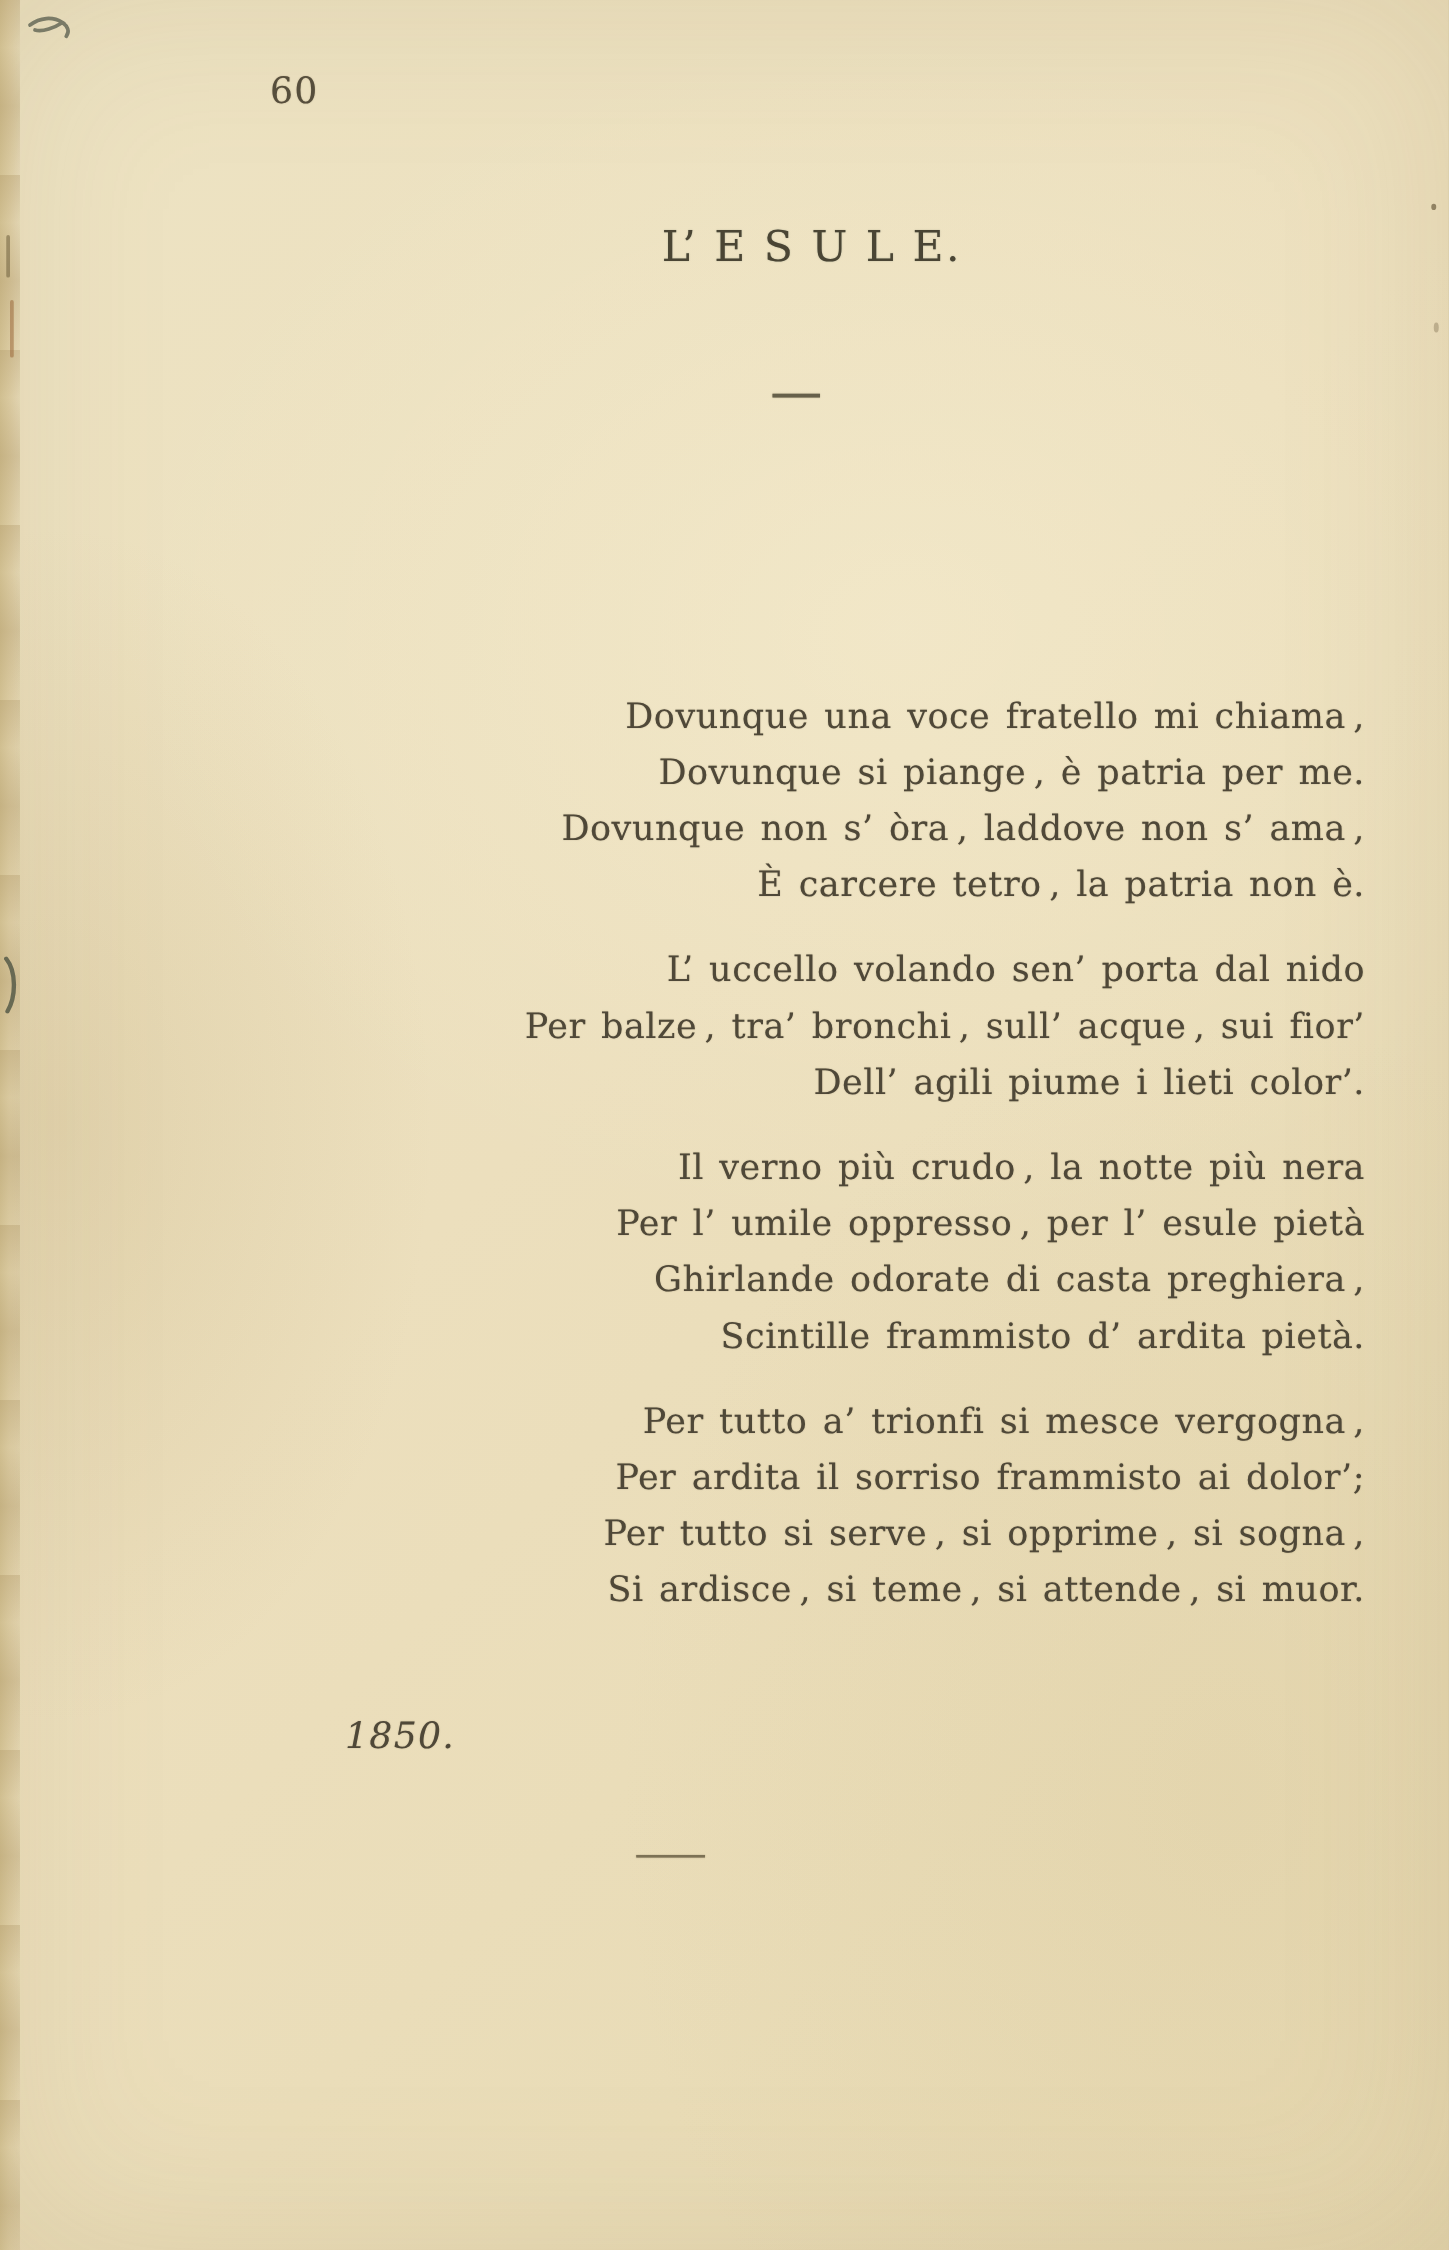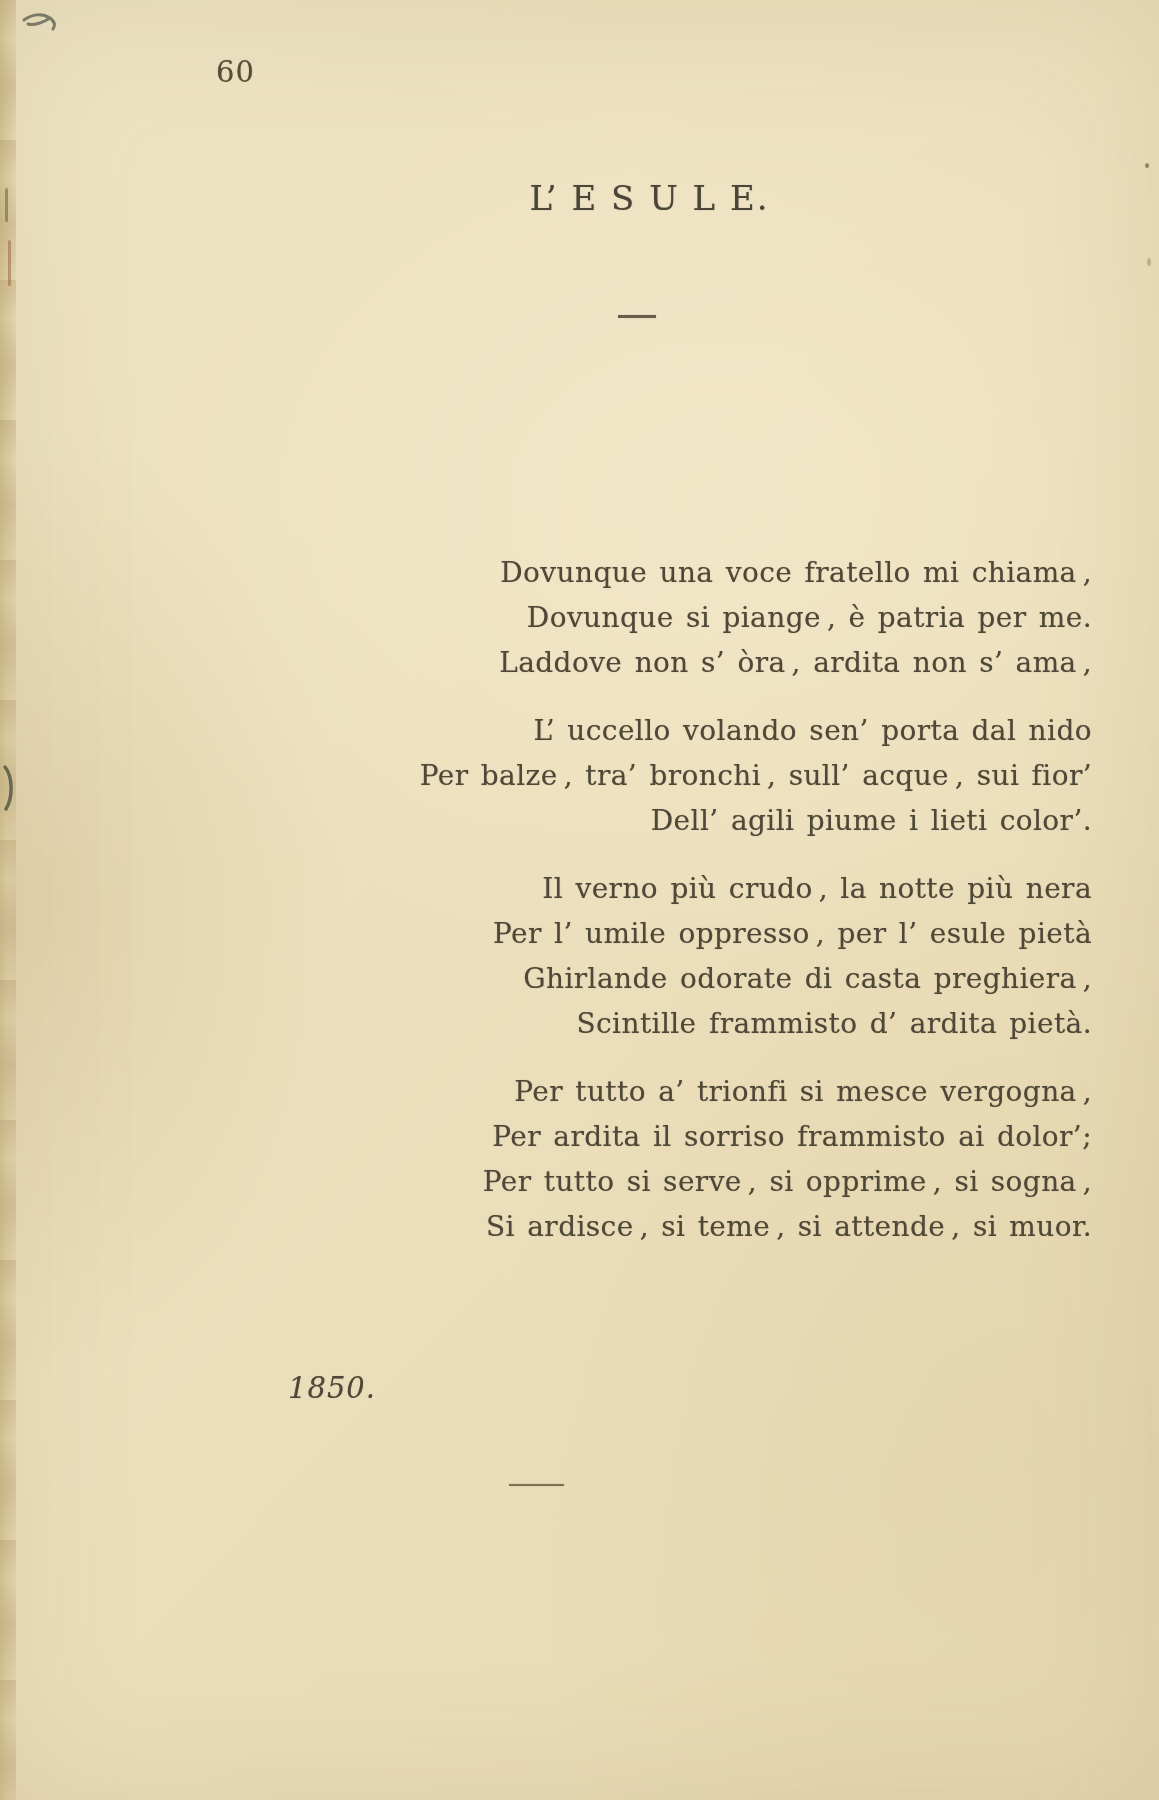--- a/index.html
+++ b/index.html
@@ -81,21 +81,21 @@
     letter-spacing: 0.4px;
     word-spacing: 3px;
     text-shadow: 0 0 1px rgba(85,75,50,0.42);
   }
   .stanza { margin: 0 0 23px 0; text-align: right; }
   .stanza:last-child { margin-bottom: 14px; }
   .line { white-space: nowrap; }
   .line.indent { padding-left: 40px; }
   .poem-date {
     position: absolute;
-    left: 288px; top: 1366px;
+    left: 276px; top: 1366px;
     font-size: 29px;
     font-style: italic;
     line-height: 45px;
     letter-spacing: 1px;
     text-shadow: 0 0 1px rgba(85,75,50,0.42);
   }
   .footer-dash {
     position: absolute;
     left: 509px; top: 1484px;
     width: 55px; height: 2px;
@@ -127,21 +127,22 @@
   <div class="page-number">60</div>
 
   <h1 class="title">L’ E S U L E.</h1>
 
   <div class="title-dash"></div>
 
   <div class="poem">
     <div class="stanza">
       <div class="line">Dovunque una voce fratello mi chiama ,</div>
       <div class="line indent">Dovunque si piange , è patria per me.</div>
-      <div class="line indent">Laddove non s’ òra , ardita non s’ ama ,</div>
+      <div class="line indent">Dovunque non s’ òra , laddove non s’ ama ,</div>
+      <div class="line indent">È carcere tetro , la patria non è.</div>
     </div>
     <div class="stanza">
       <div class="line">L’ uccello volando sen’ porta dal nido</div>
       <div class="line indent">Per balze , tra’ bronchi , sull’ acque , sui fior’</div>
       <div class="line indent">Dell’ agili piume i lieti color’.</div>
     </div>
     <div class="stanza">
       <div class="line">Il verno più crudo , la notte più nera</div>
       <div class="line indent">Per l’ umile oppresso , per l’ esule pietà</div>
       <div class="line indent">Ghirlande odorate di casta preghiera ,</div>

